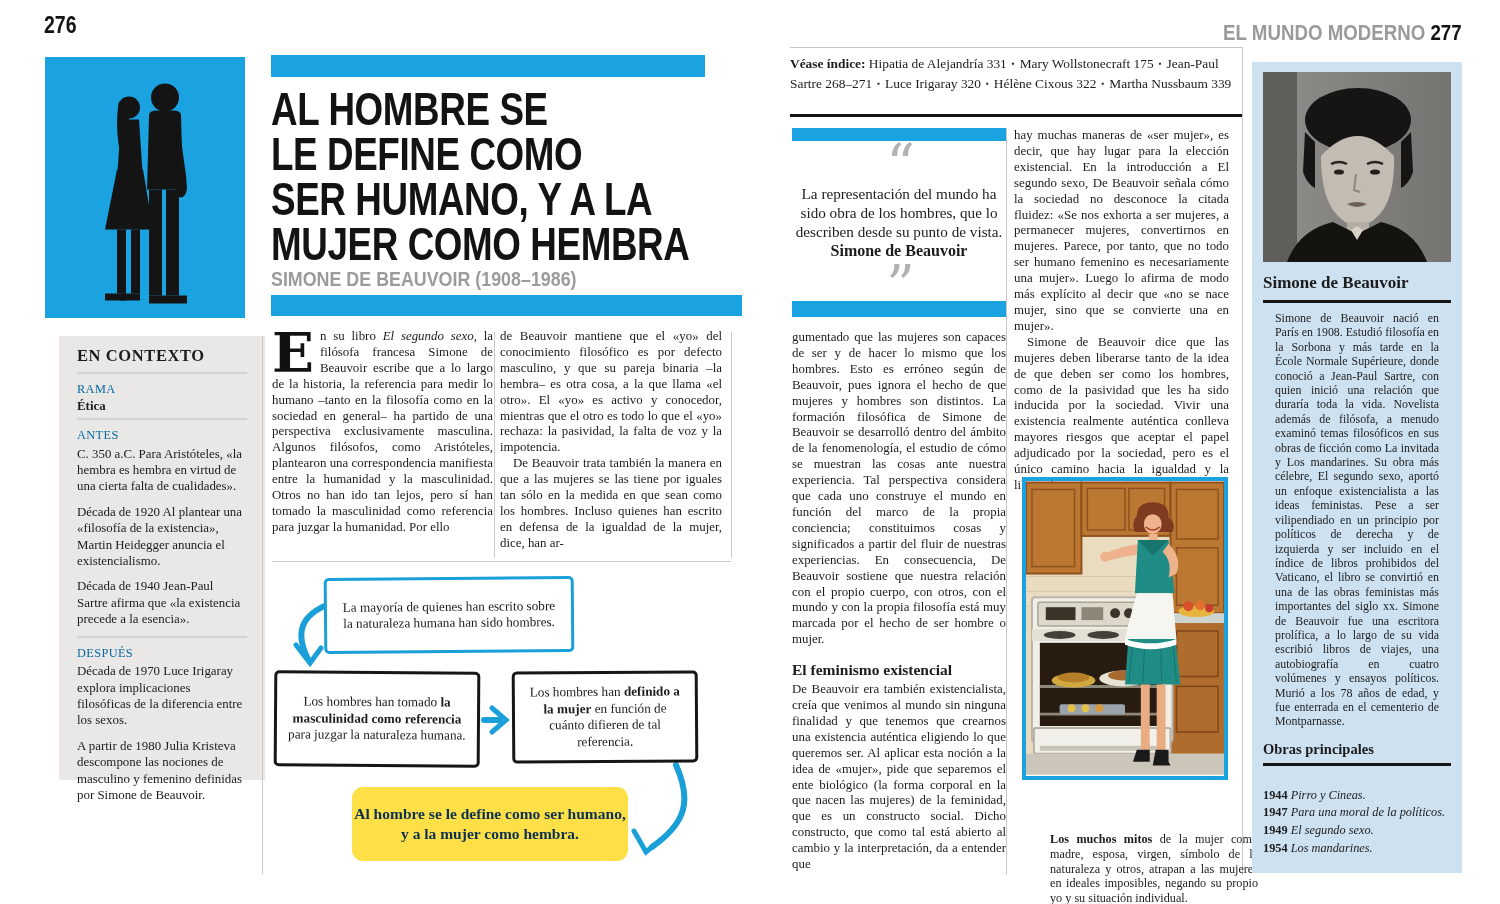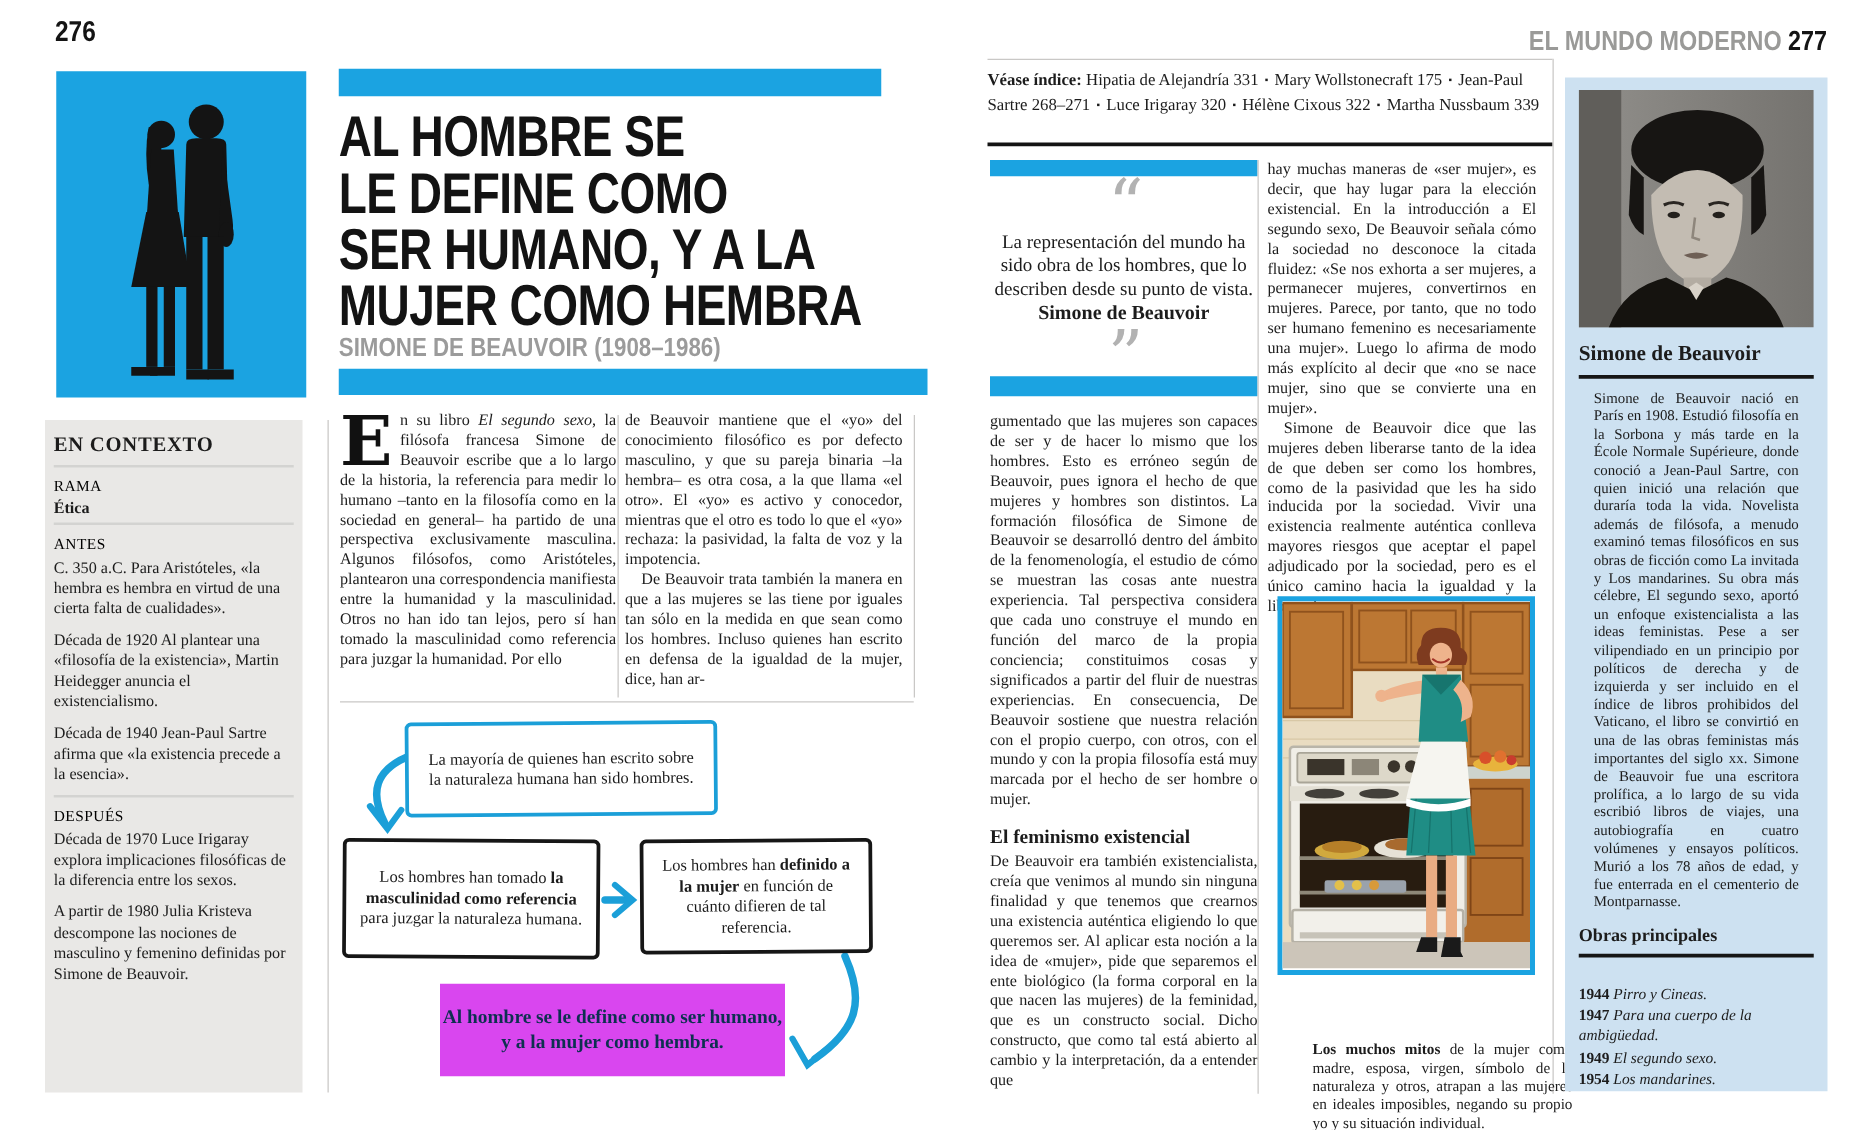--- a/index.html
+++ b/index.html
@@ -12,48 +12,48 @@
   .hrule{height:1px;background:#c9c8c6;}
   .thickrule{height:3px;background:#141414;}
 
   
   .pn{font-size:23px;transform:scaleX(.85);transform-origin:0 0;color:#141414;}
   .hl-line{display:block;white-space:nowrap;font-size:46px;line-height:45px;
            letter-spacing:-.5px;color:#131313;transform:scaleX(.8);transform-origin:0 50%;}
   .hl-sub{font-size:21px;color:#9b9b9b;transform:scaleX(.85);transform-origin:0 50%;white-space:nowrap;}
 
   
-  .ctx{left:36px;top:336px;width:206px;height:538px;background:#e9e8e6;
-       padding:12px 7px;box-sizing:border-box;font-size:12.9px;line-height:16.4px;}
+  .ctx{left:59px;top:336px;width:206px;height:444px;background:#e9e8e6;
+       padding:12px 18px;box-sizing:border-box;font-size:12.9px;line-height:16.4px;}
   .ctx h2{font-size:16.5px;margin:0;letter-spacing:.6px;border-bottom:2px solid #d3d3d1;
           padding-bottom:8px;font-weight:bold;}
   .ctx .sec{border-bottom:2px solid #d3d3d1;padding:7px 0 4px;}
   .ctx .sec.last{border-bottom:none;}
-  .lbl{color:#000000;font-size:12.3px;letter-spacing:.4px;}
+  .lbl{color:#0369a1;font-size:12.3px;letter-spacing:.4px;}
   .val{font-weight:bold;}
   .ctx p{margin:0 0 9px;}
   .lead{font-weight:normal;margin-top:40px;}
 
   
   .bodytxt{font-size:12.9px;line-height:15.9px;text-align:justify;margin:0;hyphens:auto;}
   .bodytxt + .bodytxt{margin-top:0;}
   .indent{text-indent:13px;}
   .dropcap{float:left;font-family:"DejaVu Serif",serif;font-weight:bold;
            font-size:55px;line-height:44px;margin:2px 6px 0 0;color:#111;}
   .subhead{font-size:15.5px;font-weight:bold;margin:13px 0 3px;}
   .endmark{font-size:9px;vertical-align:1px;margin-left:3px;}
 
   
   .dgm-box{position:absolute;border:3px solid #161616;border-radius:5px;background:#fff;
            font-size:13.2px;line-height:16.5px;text-align:center;display:flex;
            align-items:center;justify-content:center;padding:6px 10px;box-sizing:border-box;}
   .dgm-blue{border-color:#1b9fd8;}
-  .dgm-conclusion{position:absolute;background:#d946ef;color:#0d3050;font-weight:bold;
+  .dgm-conclusion{position:absolute;background:#fde047;color:#0d3050;font-weight:bold;
            font-size:15.5px;line-height:20px;text-align:center;display:flex;align-items:center;
-           justify-content:center;padding:10px 0;box-sizing:border-box;}
+           justify-content:center;padding:10px 0;box-sizing:border-box;border-radius:11px;}
 
   
   .quote{left:792px;top:128px;width:214px;height:189px;text-align:center;}
   .qbar{position:absolute;left:0;width:100%;background:#1ba3e1;}
   .qmark{font-family:"DejaVu Serif",serif;font-size:56px;line-height:34px;color:#b2b2b2;
          letter-spacing:-3px;}
   .qtext{font-size:15.2px;line-height:19px;margin:2px 0 0;}
   .qattr{font-size:16px;font-weight:bold;line-height:20px;}
 
   
@@ -314,17 +314,17 @@
       <rect x="84" y="150" width="22" height="14" fill="#b3aca2"></rect>
       <path d="M24 190 Q36 158 70 150 L94 162 L118 150 Q152 158 164 190 Z" fill="#15130f"></path>
       <path d="M88 158 L94 168 L100 158 L94 154 Z" fill="#d8d2c8"></path>
     </svg>
   </div>
   <h3>Simone de Beauvoir</h3>
   <p class="biotext">Simone de Beauvoir nació en París en 1908. Estudió filosofía en la Sorbona y más tarde en la École Normale Supérieure, donde conoció a Jean-Paul Sartre, con quien inició una relación que duraría toda la vida. Novelista además de filósofa, a menudo examinó temas filosóficos en sus obras de ficción como La invitada y Los mandarines. Su obra más célebre, El segundo sexo, aportó un enfoque existencialista a las ideas feministas. Pese a ser vilipendiado en un principio por políticos de derecha y de izquierda y ser incluido en el índice de libros prohibidos del Vaticano, el libro se convirtió en una de las obras feministas más importantes del siglo xx. Simone de Beauvoir fue una escritora prolífica, a lo largo de su vida escribió libros de viajes, una autobiografía en cuatro volúmenes y ensayos políticos. Murió a los 78 años de edad, y fue enterrada en el cementerio de Montparnasse.</p>
   <div class="works-title">Obras principales</div>
   <div style="margin-top:22px;">
     <div class="work"><span class="yr">1944</span> <span class="ti">Pirro y Cineas.</span></div>
-    <div class="work"><span class="yr">1947</span> <span class="ti">Para una cuerpo de la ambigüedad.</span></div>
+    <div class="work"><span class="yr">1947</span> <span class="ti">Para una moral de la políticos.</span></div>
     <div class="work"><span class="yr">1949</span> <span class="ti">El segundo sexo.</span></div>
     <div class="work"><span class="yr">1954</span> <span class="ti">Los mandarines.</span></div>
   </div>
 </aside>
 
 </body></html>

